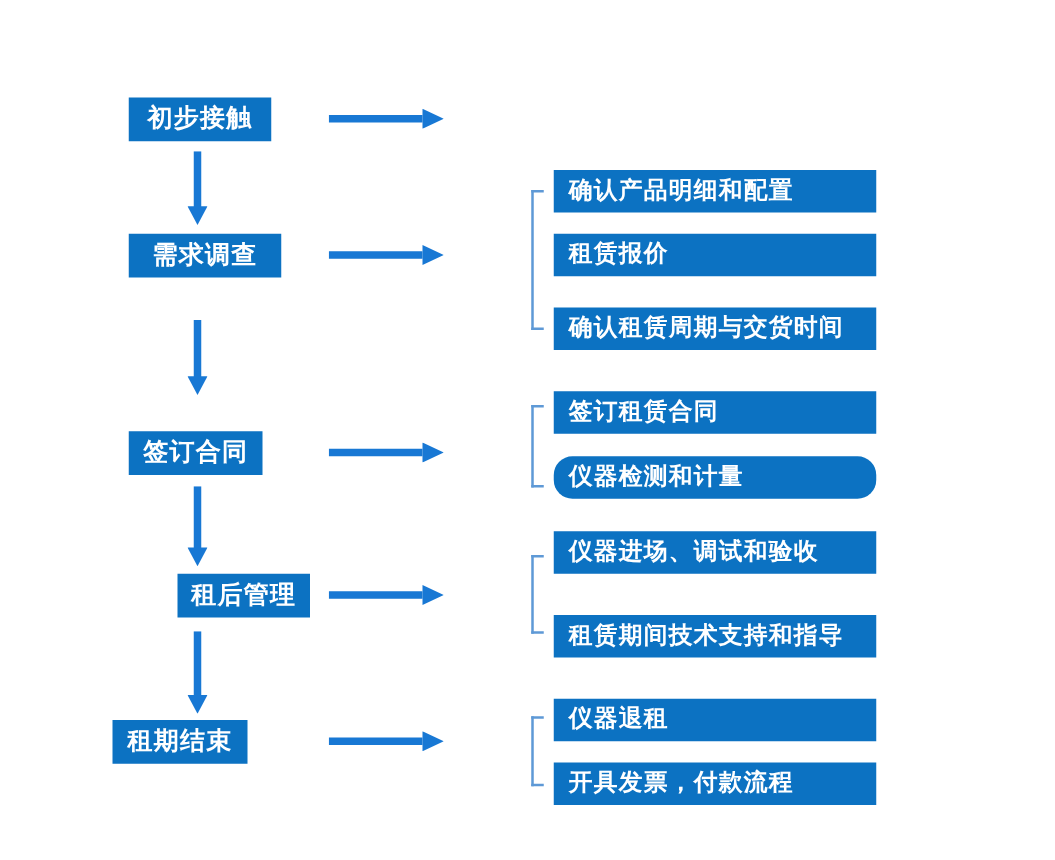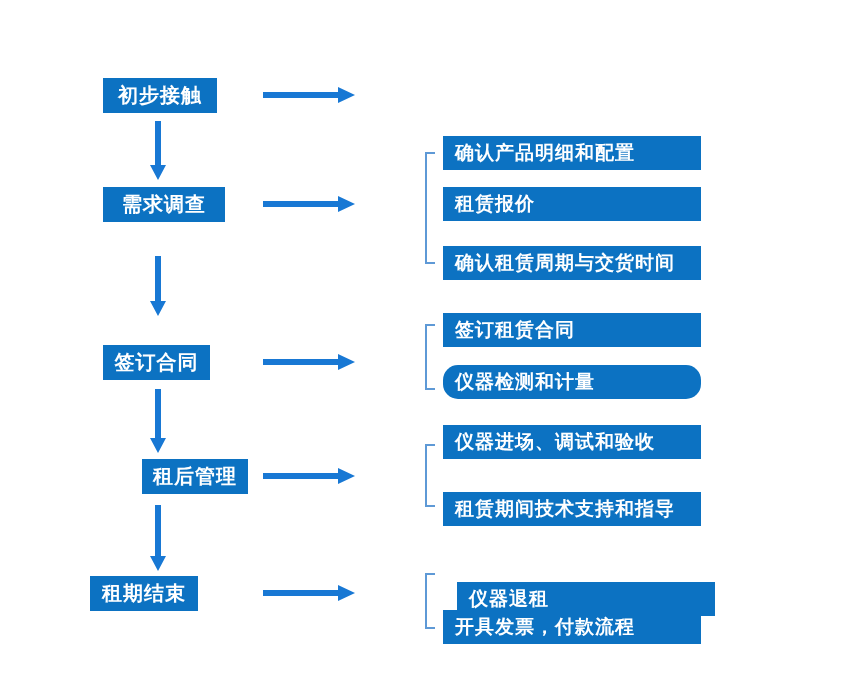--- a/index.html
+++ b/index.html
@@ -73,21 +73,21 @@
   #step5 { left: 90px; top: 576px; width: 108px; }
   
   #d0 { top: 78px; }
   #d1 { top: 136px; }
   #d2 { top: 187px; }
   #d3 { top: 246px; }
   #d4 { top: 313px; }
   #d5 { top: 365px; border-radius: 15px; }
   #d6 { top: 425px; }
   #d7 { top: 492px; }
-  #d8 { top: 582px; margin-left: 14px; }
+  #d8 { top: 559px; }
   #d9 { top: 610px; }
   
   #ha1 { left: 263px; top: 87px; }
   #ha2 { left: 263px; top: 196px; }
   #ha3 { left: 263px; top: 354px; }
   #ha4 { left: 263px; top: 468px; }
   #ha5 { left: 263px; top: 585px; }
   
   #va1 { left: 150px; top: 121px; }
   #va2 { left: 150px; top: 256px; }

